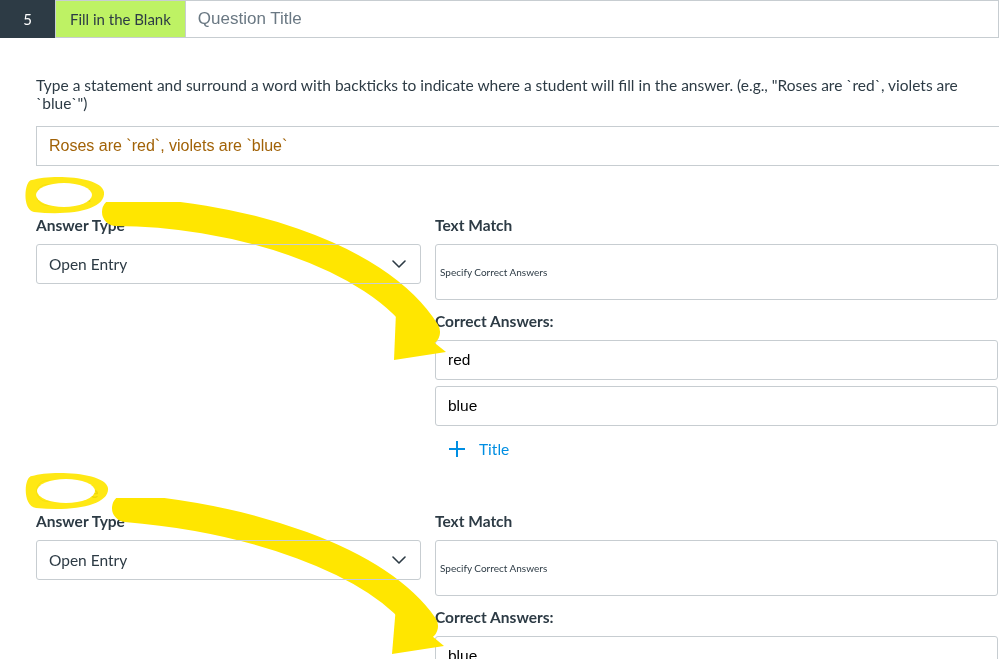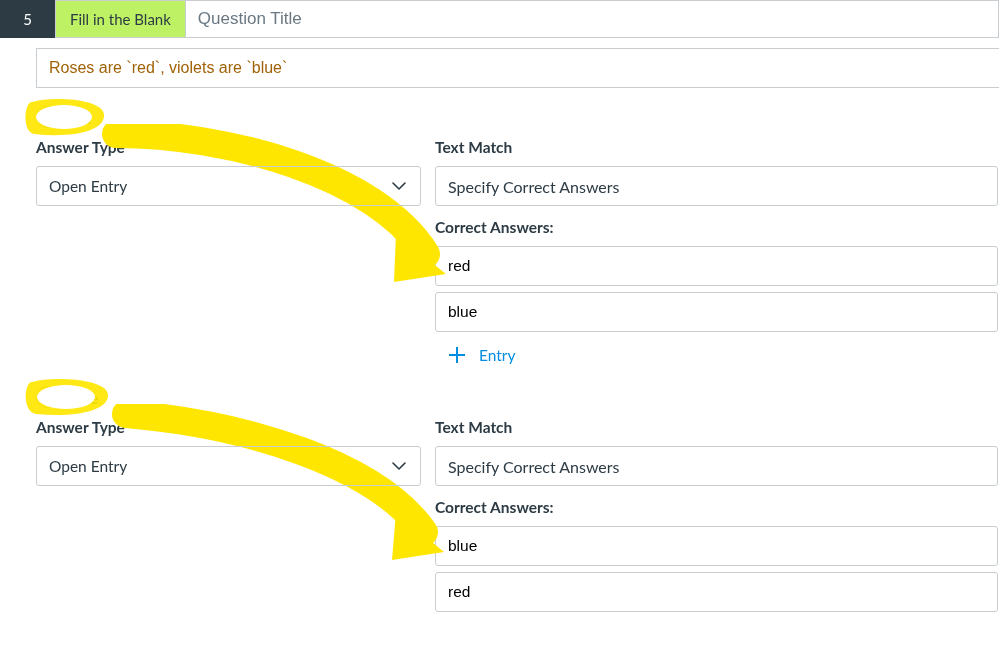--- a/index.html
+++ b/index.html
@@ -95,26 +95,26 @@
     cursor:pointer;
   }
   .chevron {
     position:absolute; right:14px;
     width:14px; height:14px;
   }
   .chevron svg { display:block; }
 
   .text-match-box {
     width: 563px;
-    height: 40px;
+    height: 56px;
     border:1px solid #C7CDD1;
     border-radius:3px;
     display:flex; align-items:center;
-    padding:0 12px;
-    font-size:16px;
+    padding:0 4px;
+    font-size:10px;
     margin-bottom:12px;
     cursor:pointer;
   }
   .answer-input {
     width: 563px;
     height: 40px;
     border:1px solid #C7CDD1;
     border-radius:3px;
     padding:0 12px;
     font-size:15.5px;
@@ -148,20 +148,21 @@
 </head>
 <body>
 
 <div class="header-row">
   <div class="qnum">5</div>
   <div class="qtype">Fill in the Blank</div>
   <input class="qtitle" placeholder="Question Title" style="">
 </div>
 
 <div class="body">
+  <div class="instruction">Type a statement and surround a word with backticks to indicate where a student will fill in the answer. (e.g., "Roses are `red`, violets are `blue`")</div>
   <input class="statement-input" value="Roses are `red`, violets are `blue`" style="">
 
   
   <div class="blank-section">
     <svg class="anno circle1" viewBox="0 0 90 46">
       <path d="M12 8 C 4 8, 2 38, 14 40 C 50 44, 86 38, 84 20 C 82 4, 30 2, 12 8 Z" fill="#FFE600" fill-opacity="0.92"></path>
       <ellipse cx="44" cy="23" rx="28" ry="12" fill="#ffffff"></ellipse>
     </svg>
     <div class="blank-header">
       <div class="badge-num">1</div>
@@ -188,21 +189,21 @@
       <div class="col-right">
         <div class="field-label">Text Match</div>
         <div class="text-match-box">
           <span>Specify Correct Answers</span>
         </div>
         <div class="field-label">Correct Answers:</div>
         <input class="answer-input" value="red" style="">
         <input class="answer-input" value="blue" style="">
         <div class="add-answer">
           <span class="plus"></span>
-          <span>Entry</span>
+          <span>Title</span>
         </div>
       </div>
     </div>
   </div>
 
   
   <div class="blank-section" style="margin-top:14px;">
     <svg class="anno circle2" viewBox="0 0 94 46">
       <path d="M12 8 C 4 8, 2 38, 16 40 C 54 44, 90 37, 88 20 C 86 4, 30 2, 12 8 Z" fill="#FFE600" fill-opacity="0.92"></path>
       <ellipse cx="46" cy="23" rx="29" ry="12" fill="#ffffff"></ellipse>

